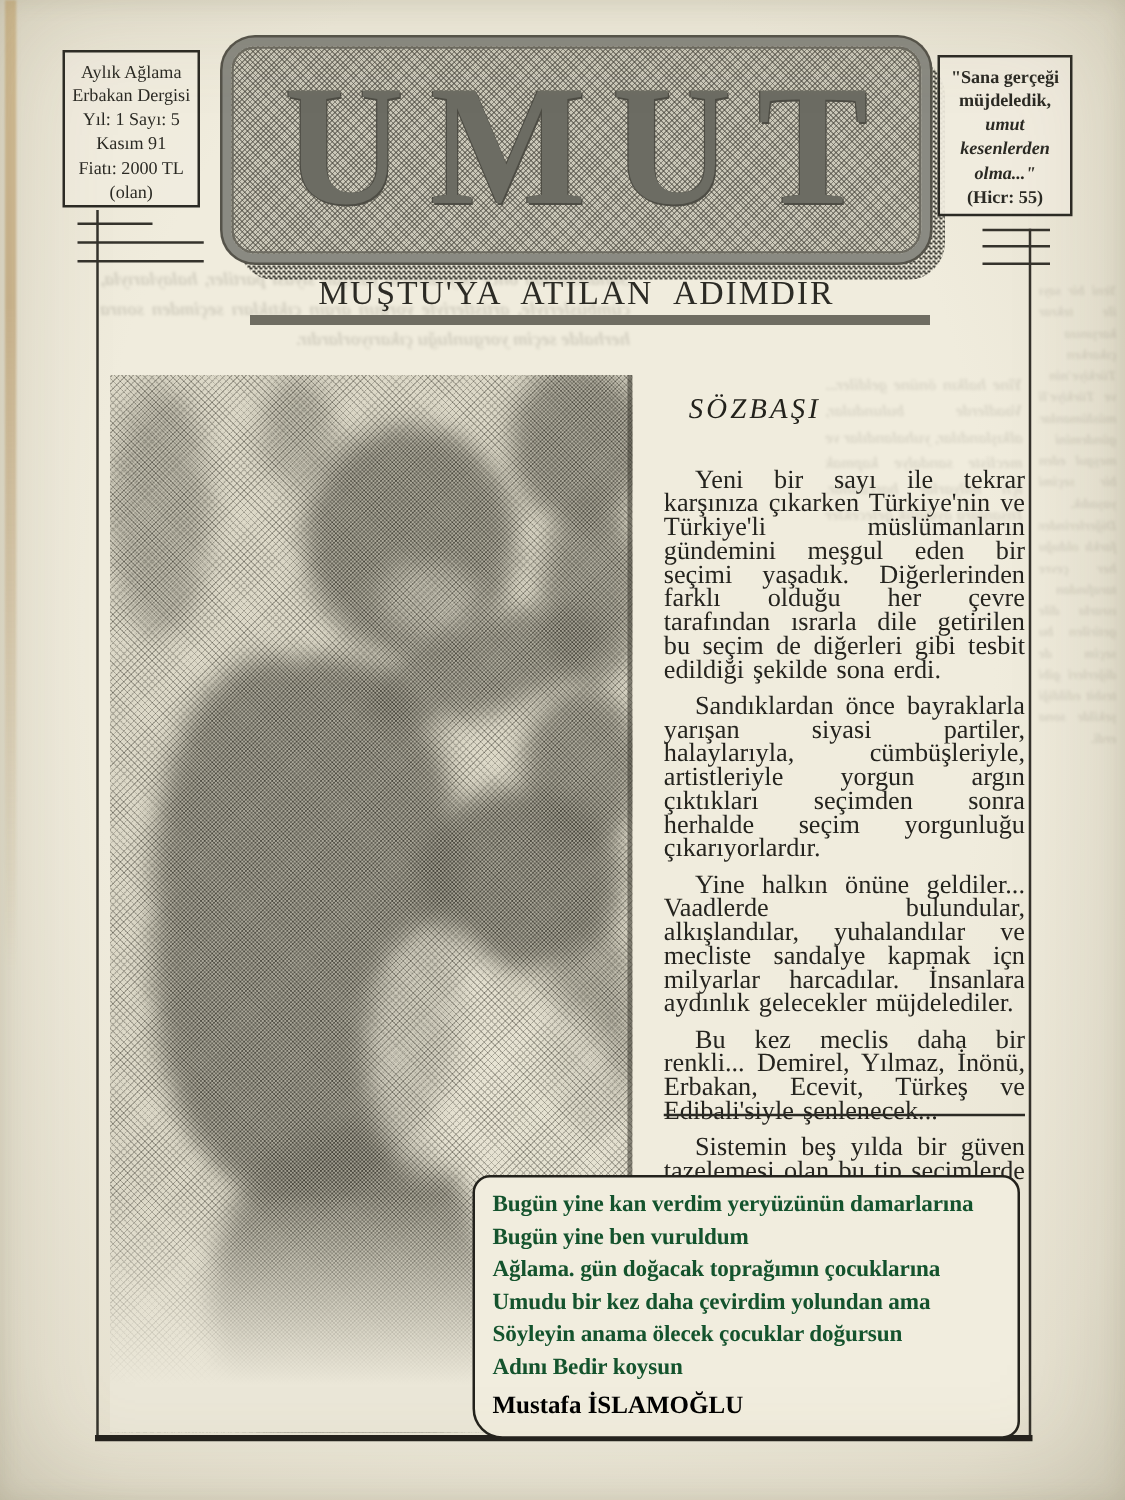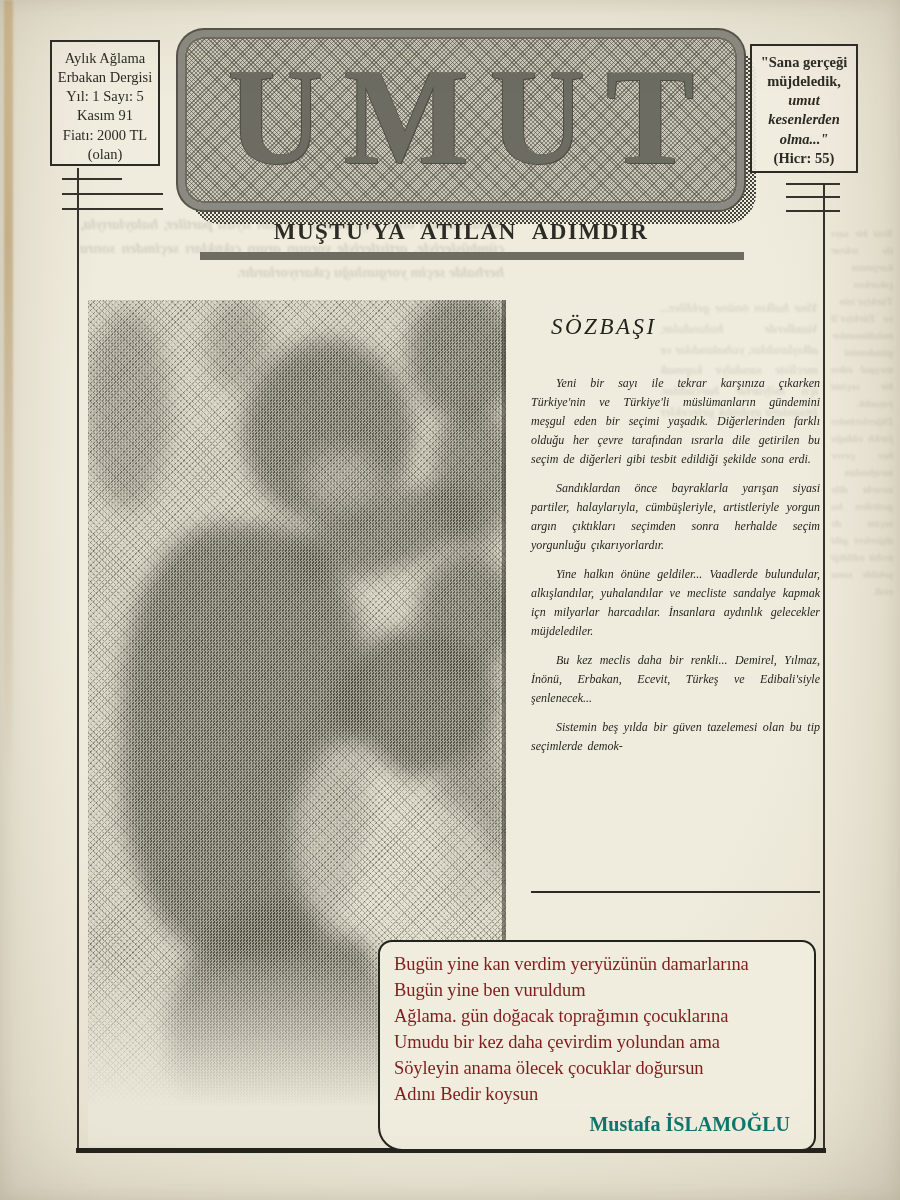--- a/index.html
+++ b/index.html
@@ -39,21 +39,21 @@
     border:7px solid #8a8a82;box-shadow:0 0 0 2px #55534a, inset 0 0 0 2px #6d6b61;
     background-color:#cbc8b9;
     background-image:
       repeating-linear-gradient(45deg, rgba(62,60,52,.5) 0 1px, transparent 1px 3px),
       repeating-linear-gradient(-45deg, rgba(62,60,52,.5) 0 1px, transparent 1px 3px);
     text-align:center;}
   .masthead h1{margin:0;font-size:132px;line-height:160px;font-weight:bold;
     letter-spacing:.16em;text-indent:.16em;color:#6c6c63;
     text-shadow:1px 1px 0 #4e4d45, -1px 0 0 #4e4d45;transform:scaleY(1.04);}
   .slogan{left:178px;top:219px;width:566px;text-align:center;z-index:5;
-    font-size:23px;font-weight:bold;letter-spacing:1.5px;word-spacing:9px;color:#2c2b25;}
+    font-size:27px;font-weight:normal;letter-spacing:1.5px;word-spacing:9px;color:#2c2b25;}
   .bar{left:200px;top:252px;width:544px;height:8px;background:#6f6d62;z-index:5;}
 
   
   .photo{left:88px;top:300px;width:418px;height:846px;background:#d8d4c3;z-index:2;overflow:hidden;}
   .blob{position:absolute;background:#4e4c42;border-radius:50%;filter:blur(10px);}
   .blob.light{background:#ece8d8;}
   .photo .hatch{position:absolute;inset:0;
     background-image:
       repeating-linear-gradient(45deg, rgba(58,56,47,.38) 0 1px, transparent 1px 4px),
       repeating-linear-gradient(-45deg, rgba(58,56,47,.38) 0 1px, transparent 1px 4px);}
@@ -61,33 +61,33 @@
     background:conic-gradient(#e6e2d2 25%, transparent 0 50%, #e6e2d2 0 75%, transparent 0) 0 0/3px 3px;
     opacity:.55;}
   .photo .right-edge{position:absolute;right:0;top:0;width:4px;height:100%;background:#3a382f;opacity:.55;}
   .photo .fade{position:absolute;left:0;bottom:0;width:100%;height:190px;
     background:linear-gradient(rgba(235,231,216,0), #ebe7d8 80%);}
 
   
   .editorial{left:531px;top:314px;width:289px;z-index:5;}
   .editorial .heading{font-style:italic;font-size:23px;letter-spacing:2.5px;
     margin:0 0 34px 20px;color:#23221c;}
-  .editorial p{margin:0 0 10px 0;font-style:italic;font-size:12px;line-height:19px;
+  .editorial p{margin:0 0 10px 0;font-size:21px;line-height:19px;
     text-align:justify;text-indent:25px;color:#25241f;word-spacing:2px;}
   .hr2{left:531px;top:891px;width:289px;height:2px;background:#2b2a24;z-index:5;}
 
   
   .poem-shadow{left:388px;top:953px;width:424px;height:197px;border-radius:22px;z-index:6;
     background:conic-gradient(#3f3e36 25%, transparent 0 50%, #3f3e36 0 75%, transparent 0) 0 0/4px 4px;}
   .poem-box{left:378px;top:940px;width:420px;height:198px;border-radius:14px 14px 14px 24px;z-index:7;
     border:2.5px solid #23221c;background:#f1edde;padding:9px 0 0 14px;box-sizing:content-box;}
-  .poem-line{font-weight:normal;font-size:18.5px;line-height:26px;color:#7f1d1d;
+  .poem-line{font-weight:bold;font-size:18.5px;line-height:26px;color:#14532d;
     letter-spacing:-0.1px;white-space:nowrap;}
-  .poem-author{font-weight:bold;font-size:20px;color:#0f766e;text-align:right;
-    padding-right:24px;margin-top:6px;}
+  .poem-author{font-weight:bold;font-size:20px;color:#000000;text-align:left;
+    padding-right:9px;margin-top:6px;}
 
   
   .bleed{position:absolute;transform:scaleX(-1);filter:blur(1.3px);color:#6e6a5c;
     font-style:italic;font-weight:bold;overflow:hidden;line-height:1.6;
     text-align:justify;z-index:1;pointer-events:none;}
   .bleed-topleft{left:80px;top:212px;width:424px;height:88px;font-size:15px;opacity:.22;}
   .bleed-heading{left:660px;top:298px;width:158px;height:130px;font-size:13px;opacity:.16;}
   .bleed-margin{left:831px;top:225px;width:62px;height:920px;font-size:11px;opacity:.17;line-height:1.55;}
   .bleed-umut{left:95px;top:1092px;width:140px;font-size:26px;letter-spacing:7px;
     font-style:normal;opacity:.13;filter:blur(1.6px);}

